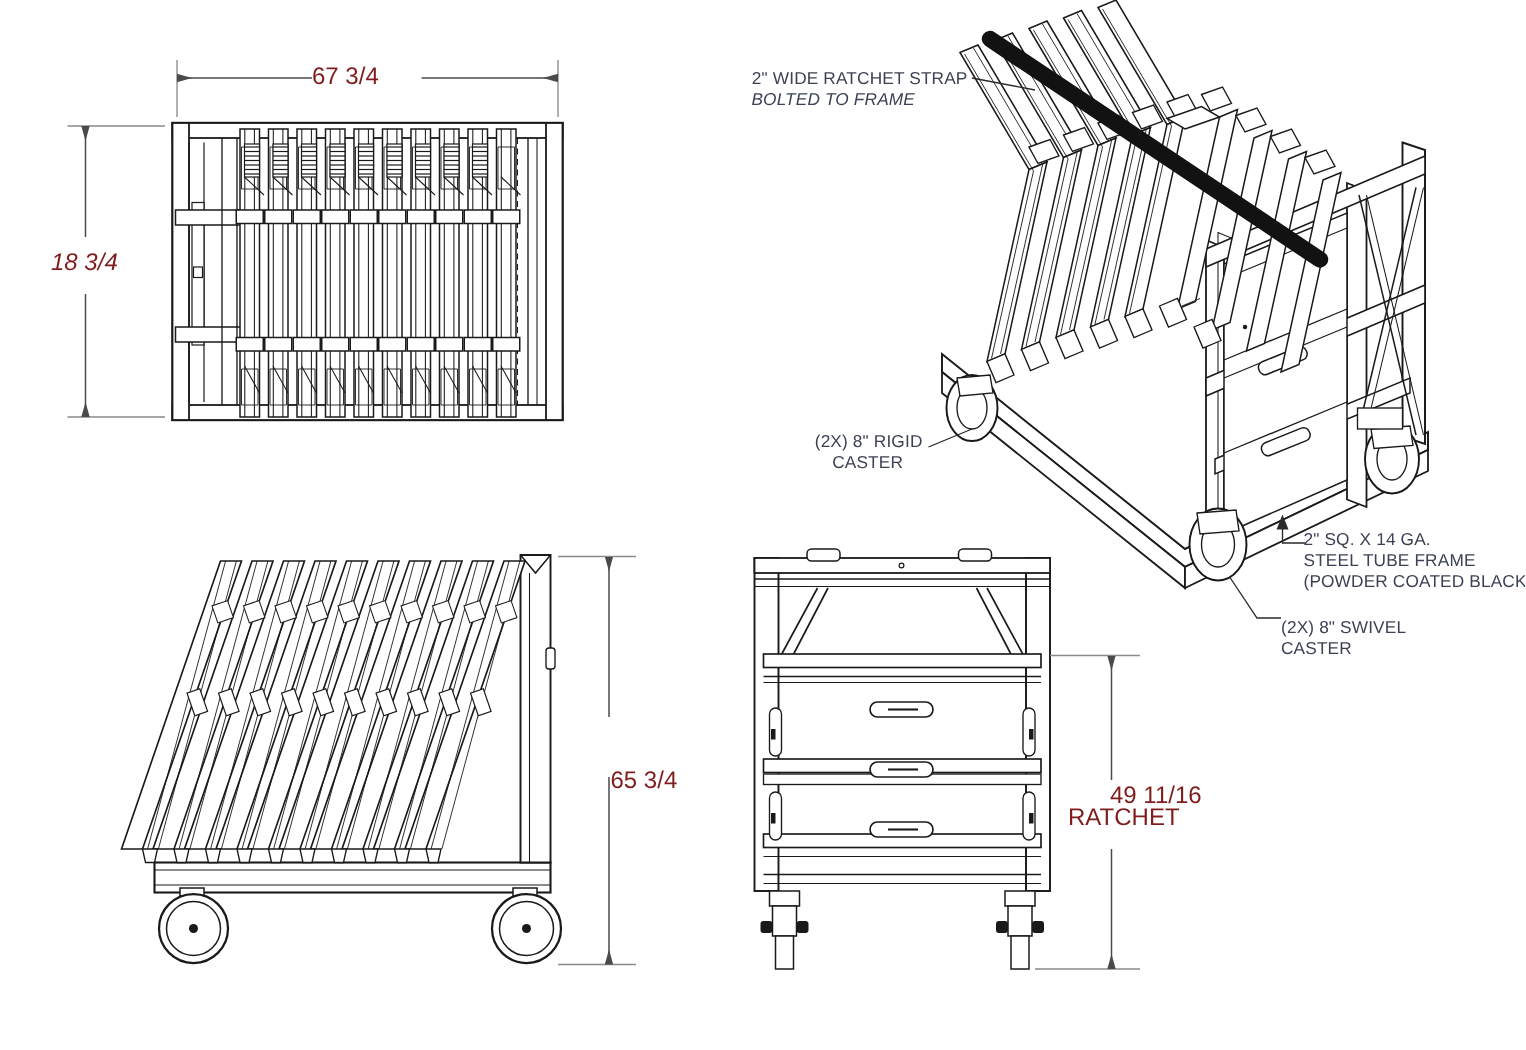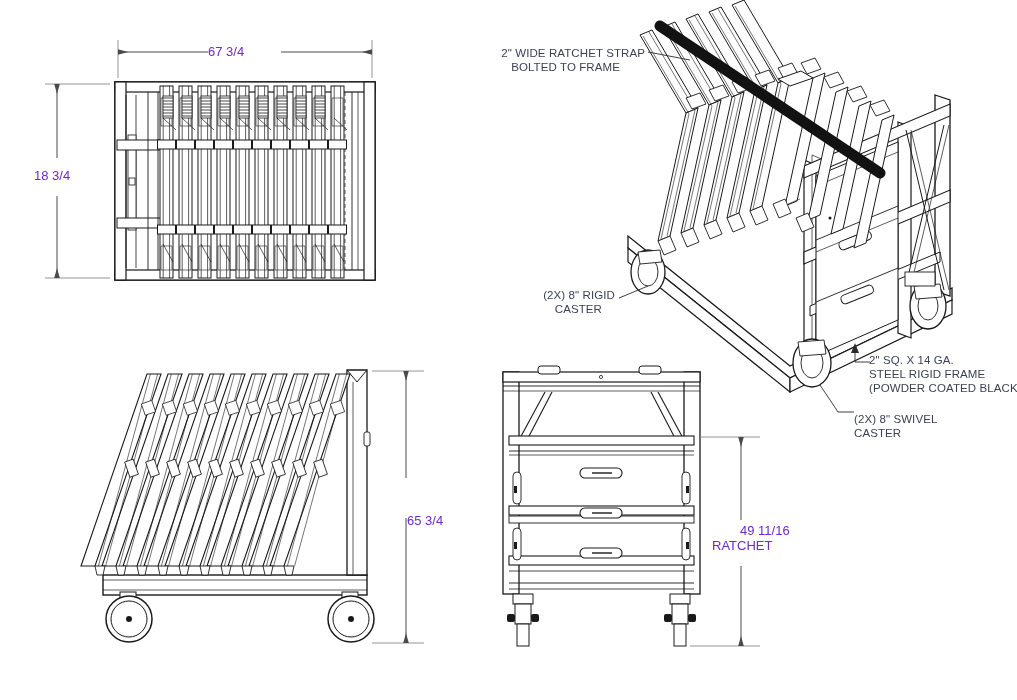--- a/index.html
+++ b/index.html
@@ -30,23 +30,23 @@
     color: #3c4254;
     font-family: "Liberation Sans", sans-serif;
     font-size: 11.5px;
     line-height: 14px;
     letter-spacing: 0.1px;
     white-space: pre;
   }
   .anno.right { text-align: right; }
   .dim-text {
     position: absolute;
-    color: #6d28d9;
+    color: #7f1d1d;
     font-family: "Liberation Sans", sans-serif;
-    font-size: 13px;
+    font-size: 16px;
     line-height: 15px;
     white-space: pre;
   }
 </style>
 </head>
 <body>
 
 <div id="sheet">
 
   <svg class="drawing" viewBox="0 0 1017 700">
@@ -497,35 +497,35 @@
       <path d="M648,52 L690,60"></path>
       <path d="M619,298 L648,286"></path>
       <path d="M855,350 L855,362 L870,362"></path>
       <path d="M820,385 L838,412 L854,412"></path>
     </g>
     <g fill="#2a2a2a">
       <path d="M855,343 L851,353 L859,353 Z"></path>
     </g>
   </svg>
 
-  <div class="dim-text" style="left:34px; top:168px;">18 3/4</div>
+  <div class="dim-text" style="left:34px; top:168px;font-style:italic;">18 3/4</div>
 
   <div class="dim-text" style="left:208px; top:44px;">67 3/4</div>
 
   <div class="dim-text" style="left:407px; top:513px;">65 3/4</div>
 
   <div class="dim-text" style="left:712px; top:523px;margin-left:28px;">49 11/16</div>
   <div class="dim-text" style="left:712px; top:538px;">RATCHET</div>
 
   <div class="anno right" style="left:430px; top:46px; width:215px;">2" WIDE RATCHET STRAP</div>
-  <div class="anno right" style="left:418px; top:60px; width:202px;">BOLTED TO FRAME</div>
+  <div class="anno right" style="left:408px; top:60px; width:202px;font-style:italic;">BOLTED TO FRAME</div>
 
   <div class="anno right" style="left:455px; top:288px; width:160px;">(2X) 8" RIGID</div>
   <div class="anno right" style="left:455px; top:302px; width:147px;">CASTER</div>
 
   <div class="anno" style="left:869px; top:353px;">2" SQ. X 14 GA.</div>
-  <div class="anno" style="left:869px; top:367px;">STEEL RIGID FRAME</div>
+  <div class="anno" style="left:869px; top:367px;">STEEL TUBE FRAME</div>
   <div class="anno" style="left:869px; top:381px;">(POWDER COATED BLACK)</div>
 
   <div class="anno" style="left:854px; top:412px;">(2X) 8" SWIVEL</div>
   <div class="anno" style="left:854px; top:426px;">CASTER</div>
 
 </div>
 
 </body></html>

